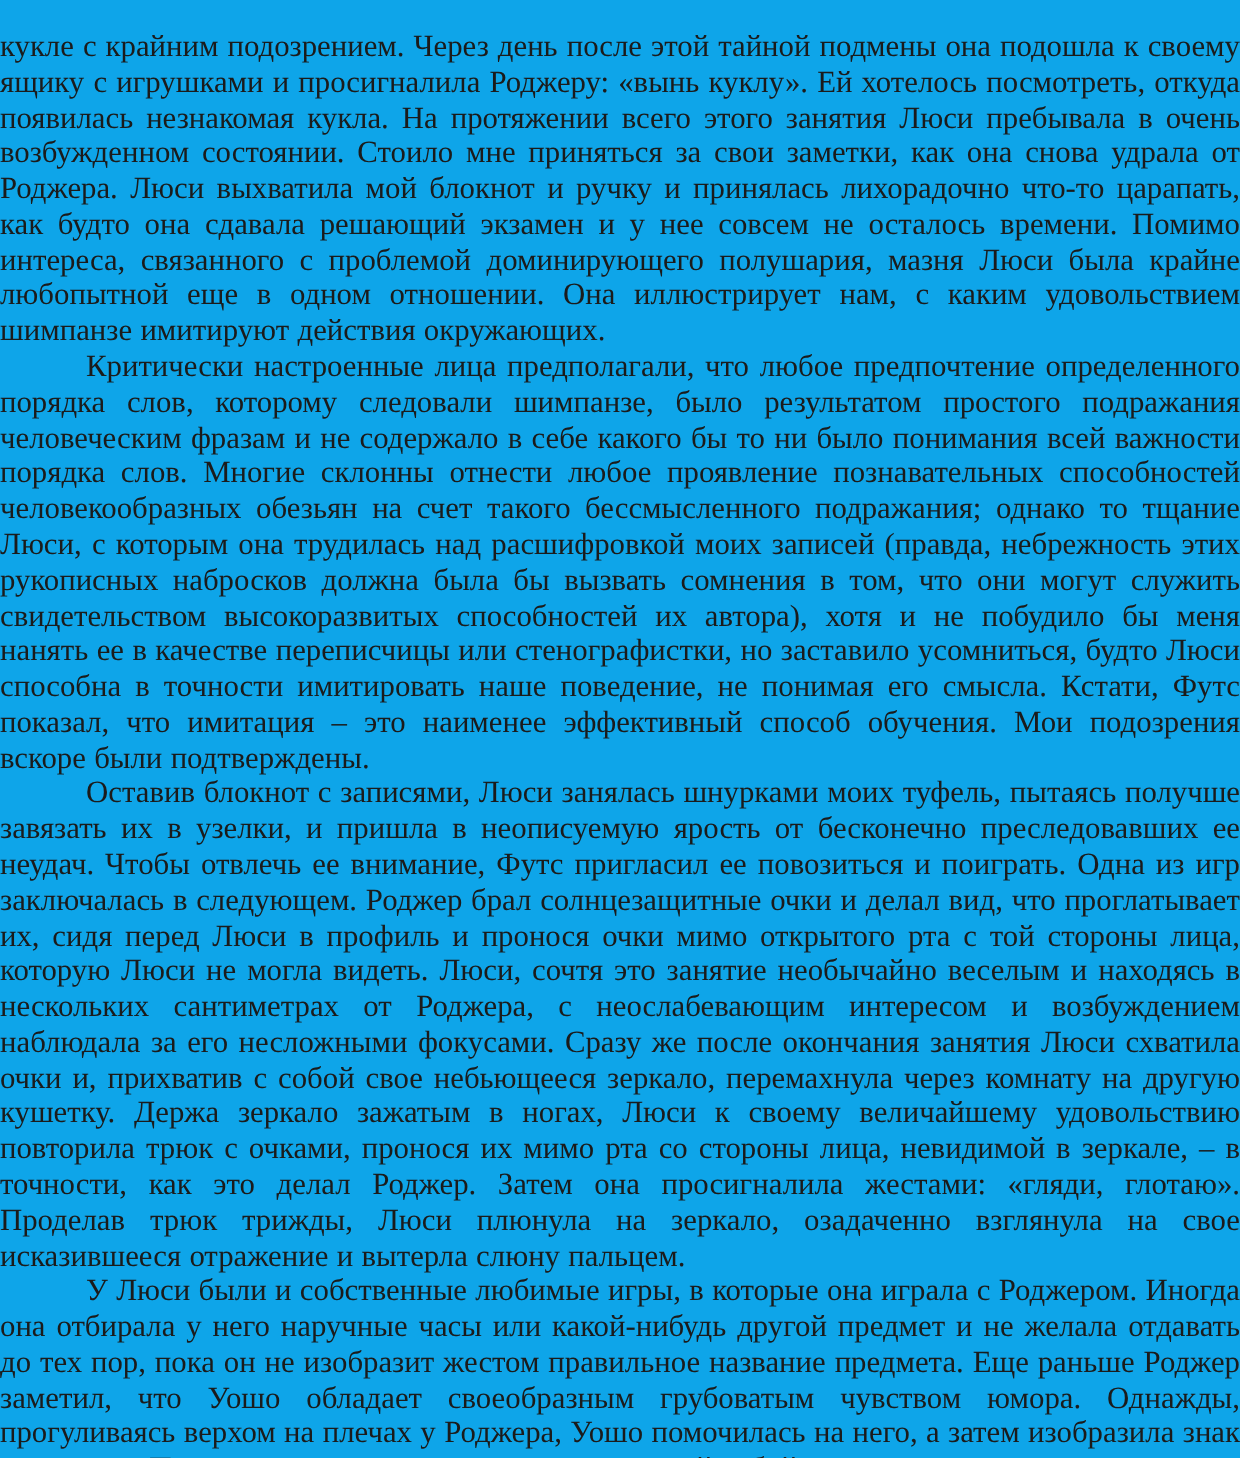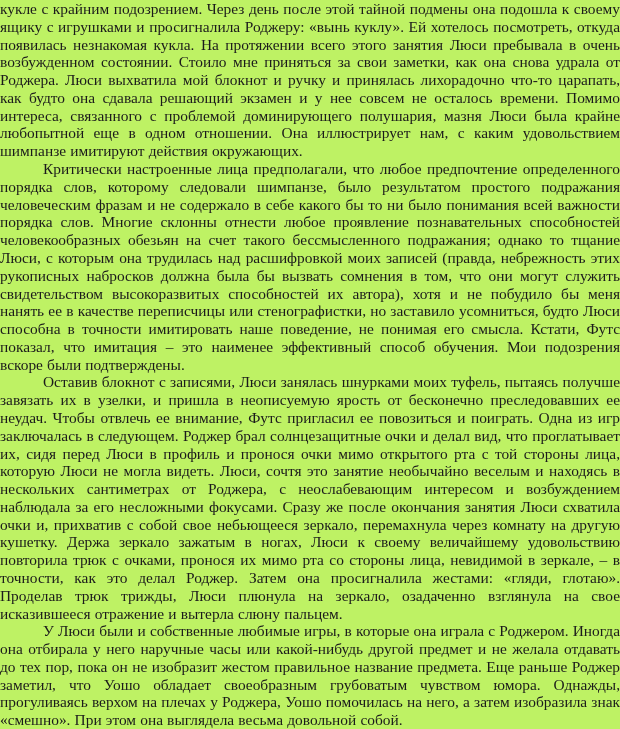--- a/index.html
+++ b/index.html
@@ -9,22 +9,22 @@
   body {
     width: 620px;
     height: 729px;
     overflow: hidden;
     background: #f1f1f0;
   }
   .page {
     box-sizing: border-box;
     width: 620px;
     height: 729px;
-    padding: 0 0 0 0;
-    background: #bef264;
+    padding: 15px 0 0 0;
+    background: #0ea5e9;
     font-family: "Liberation Serif", "DejaVu Serif", serif;
     font-size: 15.4px;
     line-height: 17.78px;
     color: #1b1b1b;
     text-align: justify;
     -webkit-font-smoothing: antialiased;
   }
   .para {
     margin: 0;
     padding: 0;

